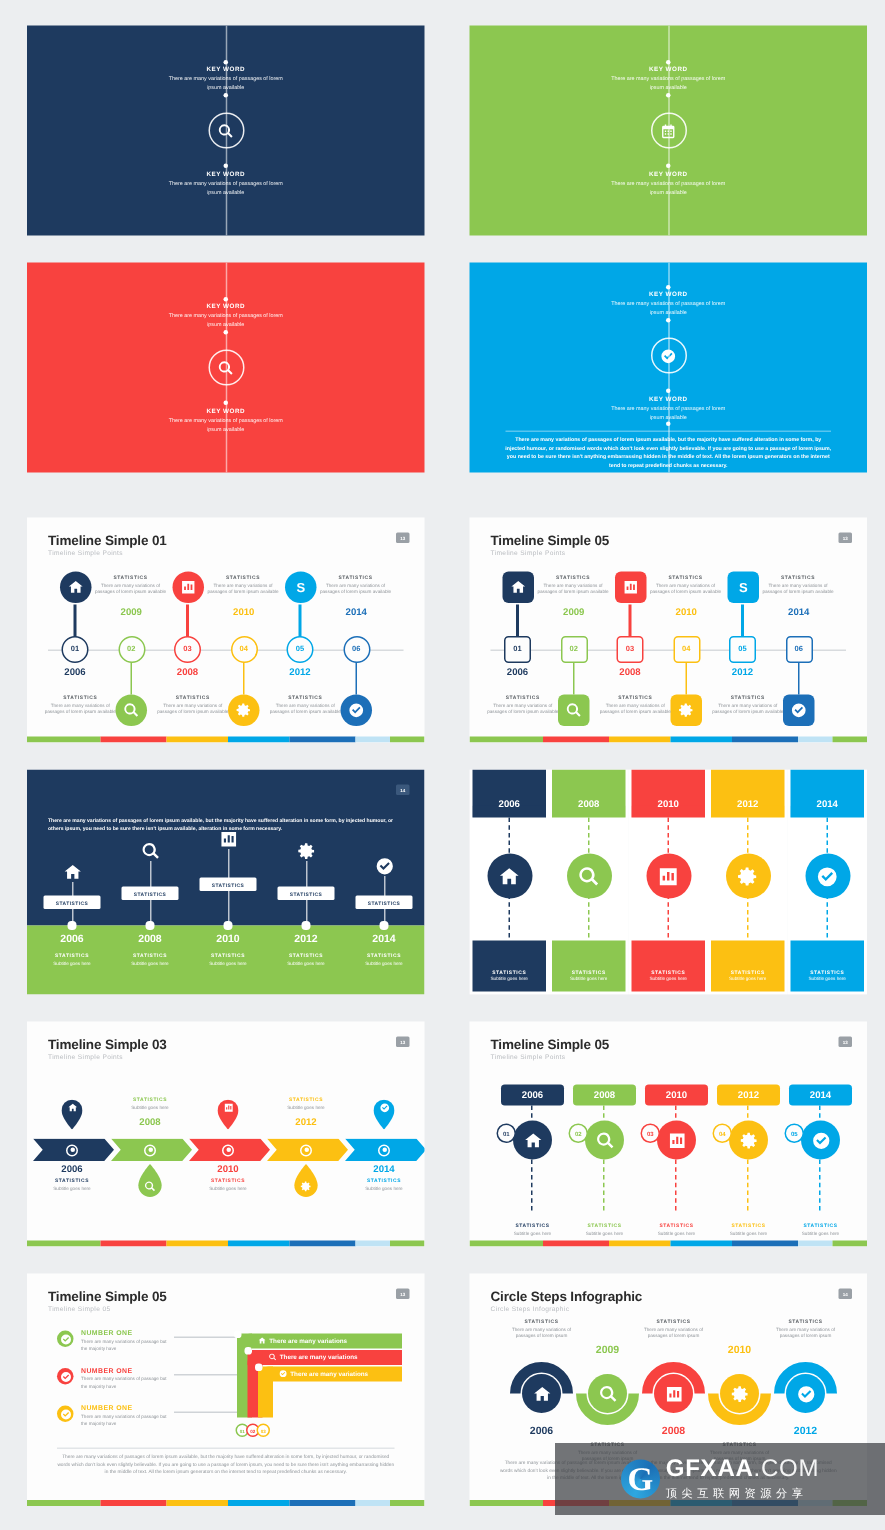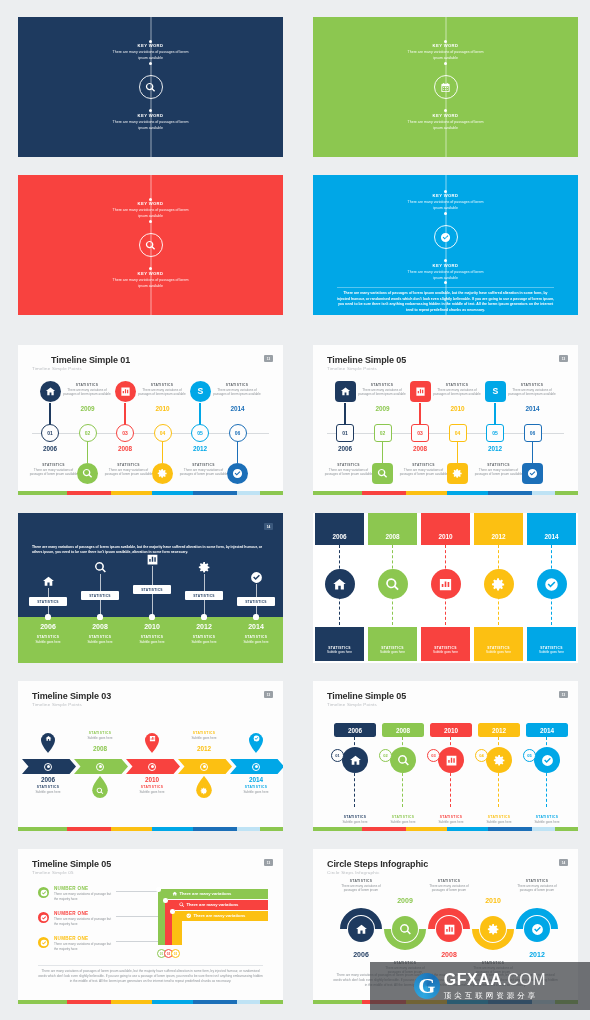--- a/index.html
+++ b/index.html
@@ -198,21 +198,21 @@
       <div class="dot" style="top:84px;"></div>
       <div class="kw" style="top:88px;">
         <div class="t">KEY WORD</div>
         <div class="d">There are many variations of passages of lorem ipsum available</div>
       </div>
       <div class="dot" style="top:106px;"></div>
       <div class="hr" style="top:112px;"></div>
       <div class="para" style="top:116px;">There are many variations of passages of lorem ipsum available, but the majority have suffered alteration in some form, by injected humour, or randomised words which don't look even slightly believable. If you are going to use a passage of lorem ipsum, you need to be sure there isn't anything embarrassing hidden in the middle of text. All the lorem ipsum generators on the internet tend to repeat predefined chunks as necessary.</div>
     </div>
     <div class="panel slide" style="left:18px;top:345px;width:265px;height:150px;">
-      <div class="title" style="left:14px;top:10px;margin-left:19px;">Timeline Simple 01</div>
+      <div class="title" style="left:14px;top:10px;">Timeline Simple 01</div>
       <div class="subtitle" style="left:14px;top:21px;">Timeline Simple Points</div>
       <div class="pagebadge" style="right:10px;top:10px;">13</div>
       <div class="axis" style="left:14px;right:14px;top:88px;"></div>
       <div class="stem" style="left:31.4px;top:58px;height:24px;background:#1e3a5f;"></div>
       <div class="circ" style="left:21.5px;top:36px;width:21px;height:21px;background:#1e3a5f;">
         <svg viewBox="0 0 24 24" width="11" height="11">
           <path fill="#fff" d="M12 3 2 11h3v9h5v-6h4v6h5v-9h3z"></path>
         </svg>
       </div>
       <div class="stat" style="left:45px;top:38px;width:48px;">

